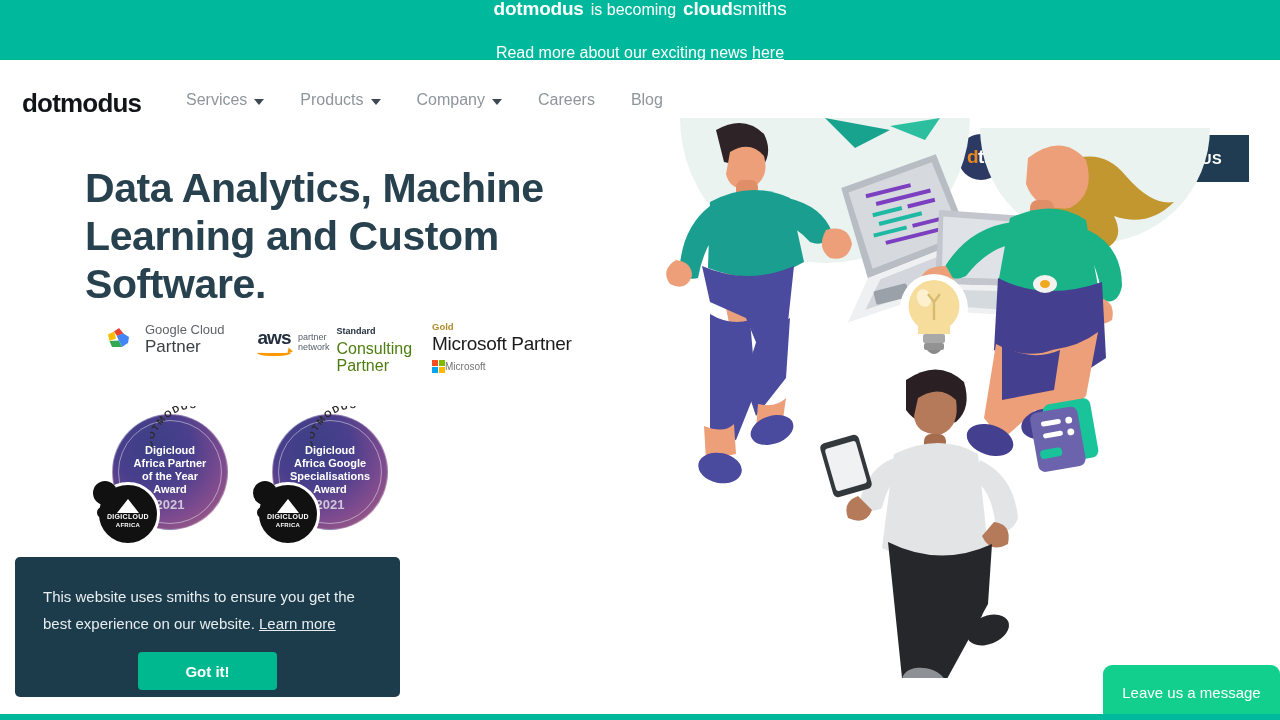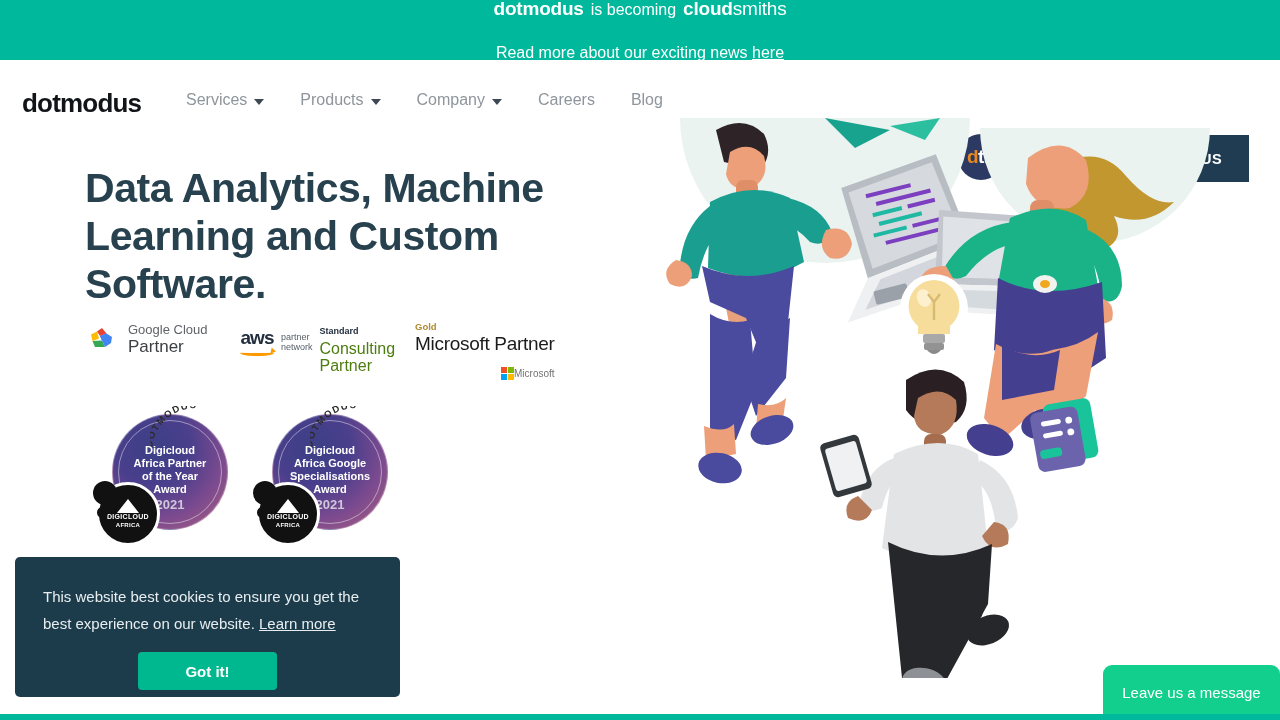--- a/index.html
+++ b/index.html
@@ -83,21 +83,21 @@
 
   
   .headline {
     position: absolute; left: 85px; top: 164px;
     width: 540px;
     font-size: 41px; font-weight: bold; line-height: 48px;
     color: #27414e; letter-spacing: -0.4px;
   }
 
   
-  .partners { position: absolute; left: 85px; top: 322px; display: flex; align-items: flex-start; }
+  .partners { position: absolute; left: 102px; top: 322px; display: flex; align-items: flex-start; }
   .p-gcp { display: flex; align-items: center; gap: 9px; width: 155px; }
   .gcp-txt { display:flex; flex-direction: column; line-height: 16px; }
   .gcp-l1 { font-size: 13px; color: #5f6368; }
   .gcp-l2 { font-size: 17px; color: #3c4043; margin-top: 1px; }
 
   .p-aws { display: flex; align-items: flex-start; gap: 7px; width: 175px; }
   .aws-mark { display:flex; flex-direction:column; align-items:center; padding-top: 8px; }
   .aws-word { font-size: 19px; font-weight: bold; color: #232f3e; letter-spacing: -1px; line-height: 16px;}
   .aws-smile {
     width: 34px; height: 9px; margin-top: 1px;
@@ -113,21 +113,21 @@
   }
   .aws-pn { display:flex; flex-direction:column; line-height: 10px; padding-top: 10px; }
   .aws-pn span { font-size: 9px; color: #57606a; }
   .aws-cons { display:flex; flex-direction:column; line-height: 17px; padding-top: 1px; }
   .aws-std { font-size: 9px; font-weight: bold; color: #232f3e; }
   .aws-c1, .aws-c2 { font-size: 16px; color: #4d7c0f; }
 
   .p-ms { display:flex; flex-direction: column; }
   .ms-gold { font-size: 9.5px; color: #b08b2e; font-weight: bold; line-height: 10px; }
   .ms-title { font-size: 19px; color: #1b1b1b; line-height: 22px; margin-top: 1px; letter-spacing: -0.3px;}
-  .ms-sub { display:flex; align-items:center; justify-content: flex-end; margin-top: 12px; }
+  .ms-sub { display:flex; align-items:center; margin-top: 5px; }
   .ms-grid { width: 13px; height: 13px; display:grid; grid-template-columns: 1fr 1fr; gap: 1.5px; }
   .ms-grid i { display:block; }
   .ms-grid i:nth-child(1){background:#f25022;}
   .ms-grid i:nth-child(2){background:#7fba00;}
   .ms-grid i:nth-child(3){background:#00a4ef;}
   .ms-grid i:nth-child(4){background:#ffb900;}
   .ms-word { font-size: 10px; color: #737373; }
 
   
   .awards { position: absolute; left: 88px; top: 400px; display:flex; gap: 12px; }
@@ -459,20 +459,20 @@
       <rect x="0" y="6" width="48" height="60" rx="7" fill="#6b63ac"></rect>
       <rect x="4" y="44" width="22" height="9" rx="4" fill="#19c49a"></rect>
       <rect x="10" y="16" width="20" height="5" rx="2.5" fill="#ffffff"></rect>
       <rect x="10" y="28" width="20" height="5" rx="2.5" fill="#ffffff"></rect>
       <circle cx="38" cy="19" r="3.4" fill="#ffffff"></circle>
       <circle cx="38" cy="31" r="3.4" fill="#ffffff"></circle>
     </g>
   </svg>
 
   <div class="cookie">
-    <div class="cookie-text"><span>This website best cookies to ensure you get the best experience on our website.</span> <a href="#">Learn more</a></div>
+    <div class="cookie-text"><span>This website uses smiths to ensure you get the best experience on our website.</span> <a href="#">Learn more</a></div>
     <div class="cookie-btn">Got it!</div>
   </div>
 
   <div class="chat">Leave us a message</div>
 
   <div class="bottom-strip"></div>
 </div>
 
 </body></html>

